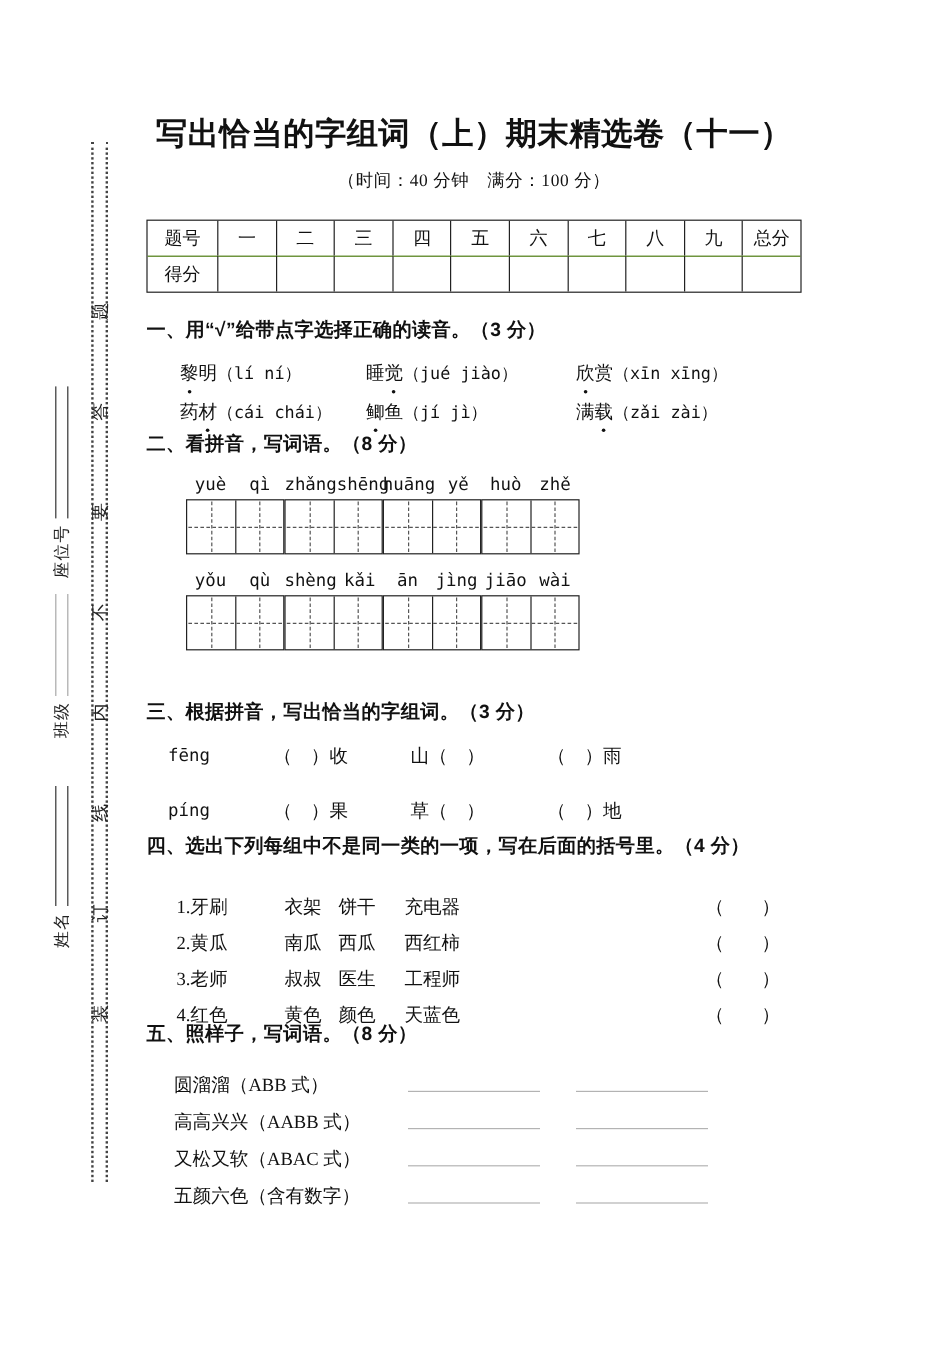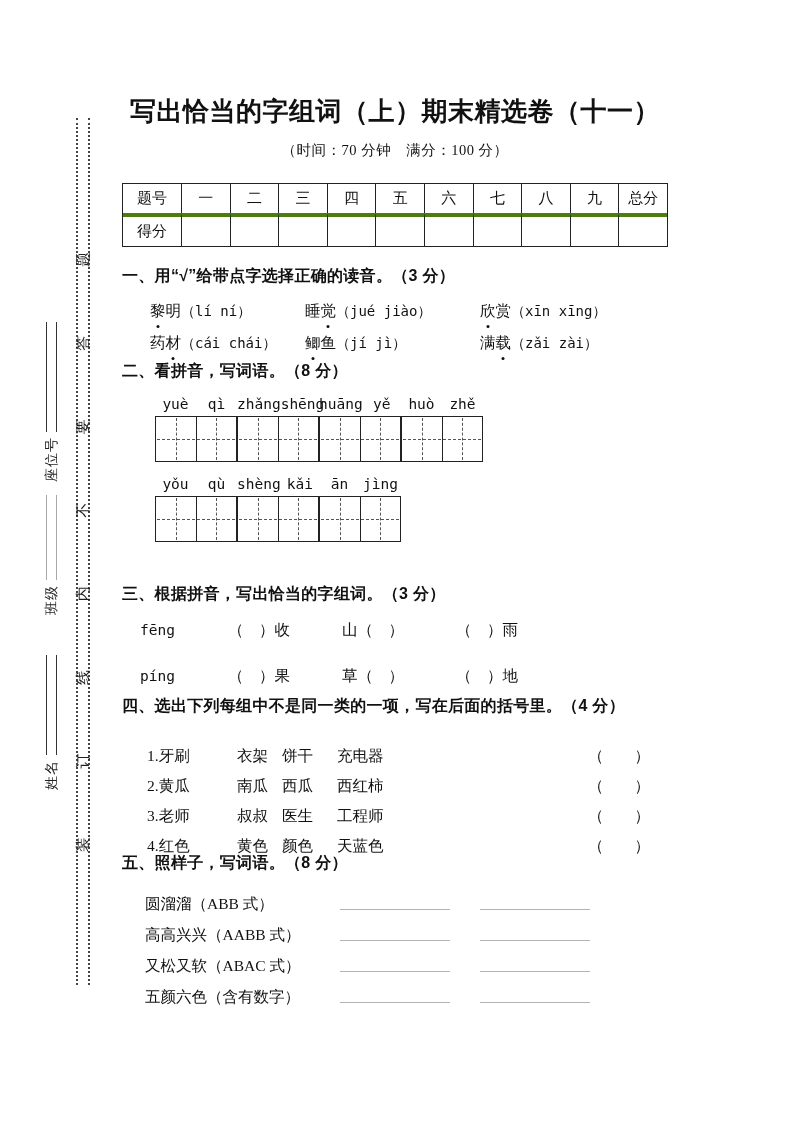--- a/index.html
+++ b/index.html
@@ -29,21 +29,21 @@
   .title{position:absolute;left:100px;top:94px;width:590px;text-align:center;
         font-family:"Liberation Sans","DejaVu Sans",sans-serif;
         font-weight:700;font-size:26px;letter-spacing:0.5px;}
   .subtitle{position:absolute;left:122px;top:141px;width:546px;text-align:center;
         font-size:14.5px;letter-spacing:0.5px;}
 
   
   .score-table{position:absolute;left:122px;top:183px;width:546px;
         border:1.5px solid #222;display:grid;
         grid-template-columns:58px repeat(10,1fr);box-sizing:border-box;}
-  .st-cell{border-left:1px solid #222;border-top:4px solid #4d7c0f;height:29px;
+  .st-cell{border-left:1px solid #222;border-top:1px solid #4d7c0f;height:29px;
         display:flex;align-items:center;justify-content:center;font-size:15px;}
   .st-cell.c0{border-left:none;}
   .st-cell.r0{border-top:none;}
 
   
   .section{position:absolute;left:122px;width:552px;}
   .heading{font-family:"Liberation Sans","DejaVu Sans",sans-serif;
         font-weight:700;font-size:16px;line-height:22px;letter-spacing:0.3px;}
   .s1{top:265px;} .s2{top:360px;} .s3{top:583px;} .s4{top:695px;} .s5{top:852px;}
 
@@ -119,21 +119,21 @@
         <span class="flabel">班级</span>
         <span class="blank"></span>
       </div>
       <div class="field f2">
         <span class="flabel">姓名</span>
         <span class="blank"></span>
       </div>
     </div>
 
   <div class="title">写出恰当的字组词（上）期末精选卷（十一）</div>
-  <div class="subtitle">（时间：70 分钟　满分：100 分）</div>
+  <div class="subtitle">（时间：40 分钟　满分：100 分）</div>
 
   <div class="score-table" id="score-table">
       <div class="st-cell r0 c0">题号</div>
       <div class="st-cell r0">一</div>
       <div class="st-cell r0">二</div>
       <div class="st-cell r0">三</div>
       <div class="st-cell r0">四</div>
       <div class="st-cell r0">五</div>
       <div class="st-cell r0">六</div>
       <div class="st-cell r0">七</div>
@@ -238,20 +238,30 @@
           <div class="pgroup">
             <div class="plabels">
               <span class="psyl">ān</span>
               <span class="psyl">jìng</span>
             </div>
             <div class="tgrid">
               <div class="tcell"></div>
               <div class="tcell tcell2"></div>
             </div>
           </div>
+          <div class="pgroup">
+            <div class="plabels">
+              <span class="psyl">jiāo</span>
+              <span class="psyl">wài</span>
+            </div>
+            <div class="tgrid">
+              <div class="tcell"></div>
+              <div class="tcell tcell2"></div>
+            </div>
+          </div>
         </div>
       </div>
   </div>
 
   <div class="section s3">
     <div class="heading">三、根据拼音，写出恰当的字组词。（3 分）</div>
     <div id="s3-rows">
         <div class="s3row r1">
           <span class="s3py">fēng</span>
           <span class="s3item">（　）收</span>

